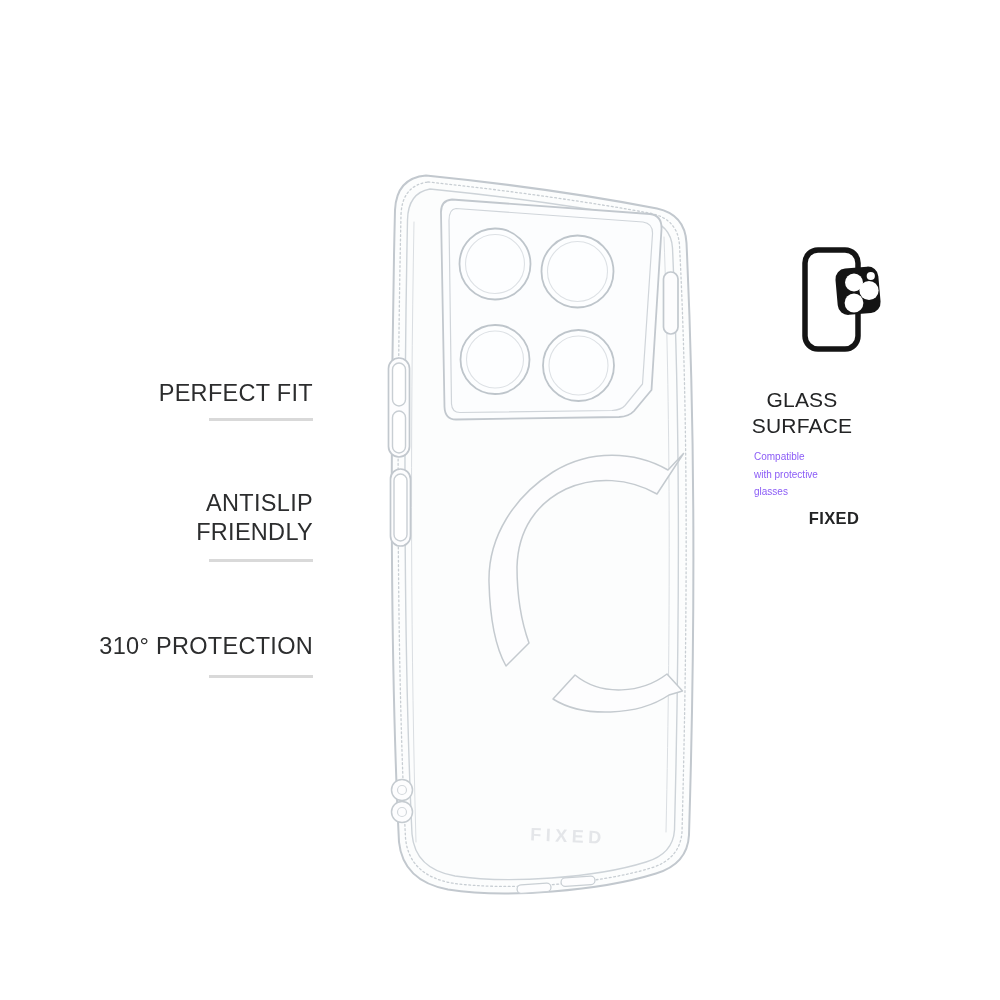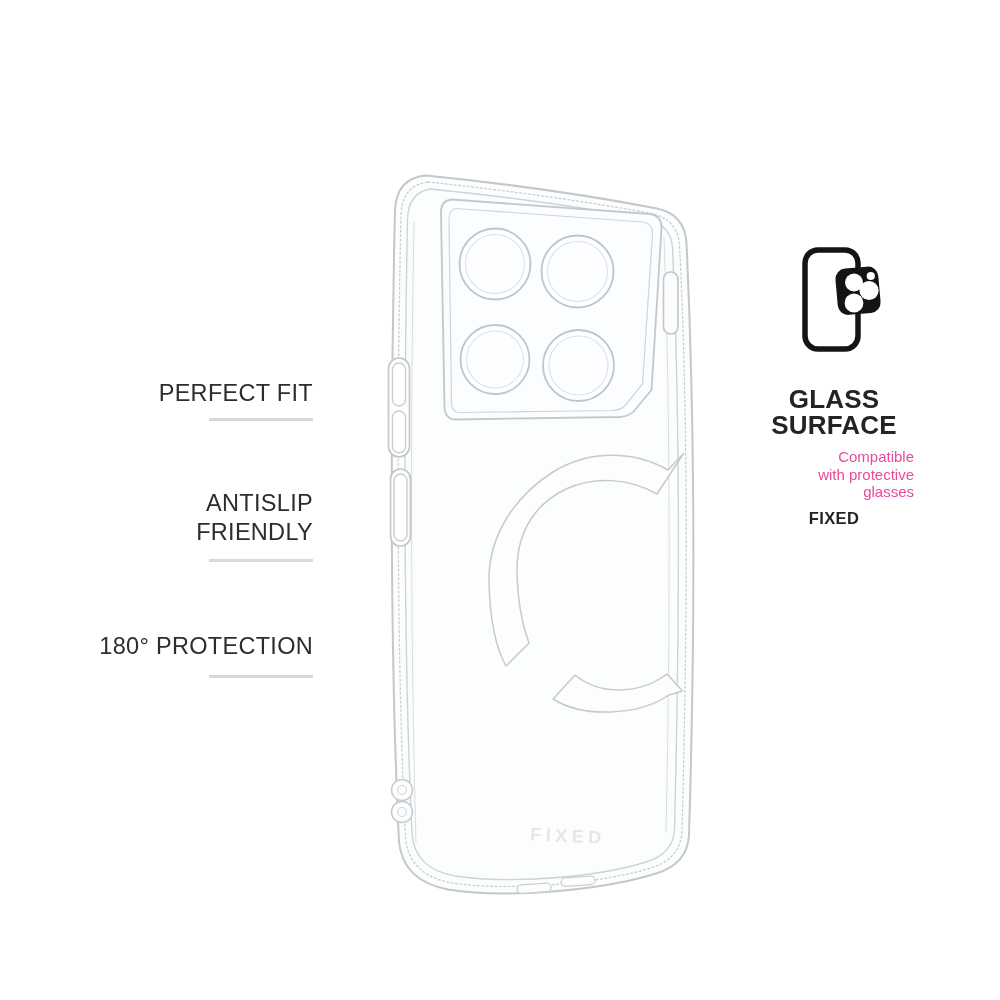--- a/index.html
+++ b/index.html
@@ -19,27 +19,27 @@
   .f2{top:447px;text-align:right;}
   .f3{top:590px;}
   .divider{
     position:absolute;left:209px;width:104px;height:3px;background:#d9d9d9;
   }
   .d1{top:376px;}
   .d2{top:517px;}
   .d3{top:633px;}
   
   .info-title{
-    position:absolute;left:754px;top:345px;width:160px;text-align:center;
-    font-size:26px;line-height:25.5px;font-weight:bold;color:#232425;letter-spacing:0.2px;
+    position:absolute;left:722px;top:345px;width:160px;text-align:center;
+    font-size:21px;line-height:25.5px;font-weight:normal;color:#232425;letter-spacing:0.2px;
   }
   .info-title span{display:block;}
   .info-sub{
-    position:absolute;left:754px;top:406px;width:160px;text-align:right;
-    font-size:15px;line-height:17.5px;color:#ec4899;
+    position:absolute;left:754px;top:406px;width:160px;text-align:left;
+    font-size:10px;line-height:17.5px;color:#8b5cf6;
   }
   .info-sub span{display:block;}
   .info-brand{
     position:absolute;left:754px;top:467px;width:160px;text-align:center;
     font-size:16.5px;font-weight:bold;color:#232425;letter-spacing:0.4px;
   }
   .glass-icon{position:absolute;left:801px;top:203px;}
   .case-svg{position:absolute;left:0;top:0;}
 </style>
 </head>
@@ -53,21 +53,21 @@
   </div>
   <div class="divider d1"></div>
 
   <div class="feature f2">
     <span>ANTISLIP</span>
     <span>FRIENDLY</span>
   </div>
   <div class="divider d2"></div>
 
   <div class="feature f3">
-    <span>180° PROTECTION</span>
+    <span>310° PROTECTION</span>
     <span></span>
   </div>
   <div class="divider d3"></div>
 
   <svg class="glass-icon" width="92" height="112" viewBox="0 0 92 112">
     <rect x="4" y="5" width="53" height="99" rx="13" fill="#ffffff" stroke="#141414" stroke-width="5.5"></rect>
     <g>
       <rect x="35.5" y="22.5" width="43" height="46.5" rx="10.5" fill="#141414" transform="rotate(-5 57 45.5)"></rect>
       <circle cx="53" cy="37.5" r="9" fill="#ffffff"></circle>
       <circle cx="53" cy="58" r="9.4" fill="#ffffff"></circle>

